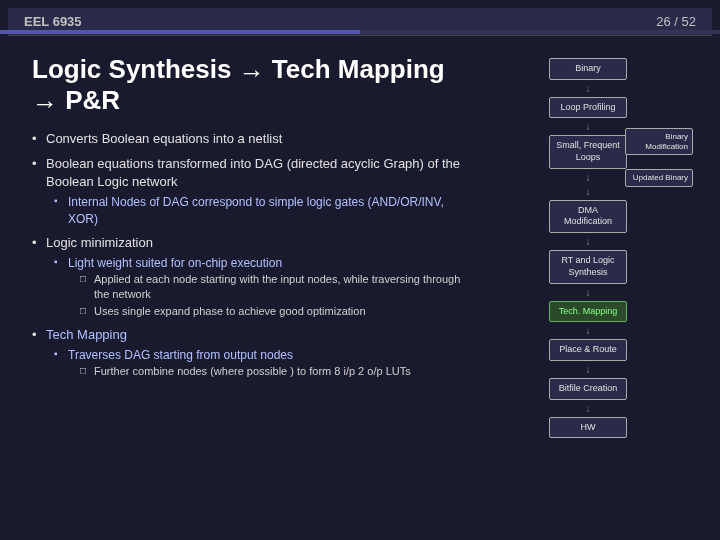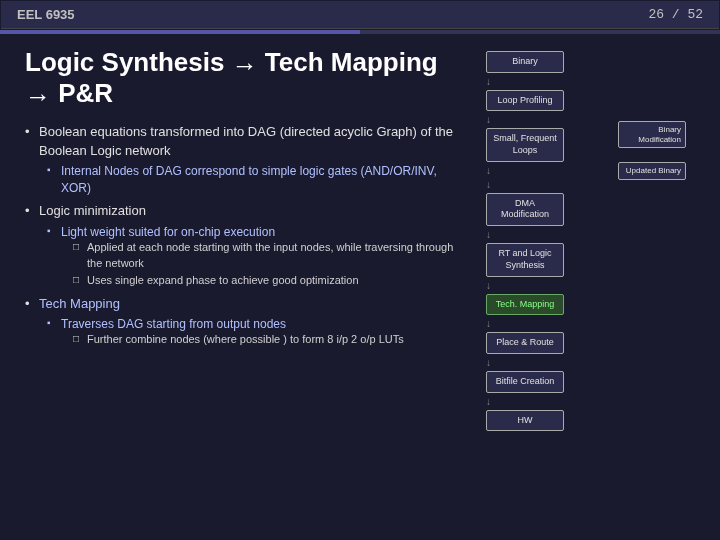--- a/index.html
+++ b/index.html
@@ -12,42 +12,41 @@
       overflow: hidden;
       position: relative;
     }
 
     .slide {
       width: 720px;
       height: 540px;
       background: #1a1a2e;
       color: #e0e0e0;
       position: relative;
-      padding: 1px;
+      padding: 8px;
     }
 
     .header {
       background: #2a2a4a;
       display: flex;
       justify-content: space-between;
       align-items: center;
       padding: 6px 16px;
       border-bottom: 1px solid #444;
     }
 
     .header-course {
       color: #c0c0c0;
       font-size: 13px;
       font-weight: bold;
     }
 
     .header-page {
       color: #c0c0c0;
       font-size: 13px;
-      font-family: Liberation Mono, monospace;
     }
 
     .progress-bar {
       position: absolute;
       top: 30px;
       left: 0;
       right: 0;
       height: 4px;
       background: #333355;
     }
@@ -158,21 +157,21 @@
     .diagram {
       width: 190px;
       flex-shrink: 0;
       margin-top: 4px;
       position: relative;
     }
 
     .diagram-inner {
       display: flex;
       flex-direction: column;
-      align-items: flex-start;
+      align-items: center;
       gap: 3px;
       position: relative;
     }
 
     .diag-box {
       width: 78px;
       padding: 4px 6px;
       font-size: 9px;
       text-align: center;
       border: 1.5px solid #aaa;
@@ -227,20 +226,23 @@
       <div class="slide-title">
         <span>Logic Synthesis</span>
         <span class="arrow-symbol">→</span>
         <span>Tech Mapping</span>
         <span class="arrow-symbol">→</span>
         <span>P&amp;R</span>
       </div>
 
       <ul class="bullet-list">
 
+        <li>
+          <span>Converts Boolean equations into a netlist</span>
+        </li>
 
         <li>
           <span>Boolean equations transformed into DAG (directed acyclic Graph) of the Boolean Logic network</span>
           <ul class="sub-list">
             <li>
               <span>Internal Nodes of DAG correspond to simple logic gates (AND/OR/INV, XOR)</span>
             </li>
           </ul>
         </li>
 

